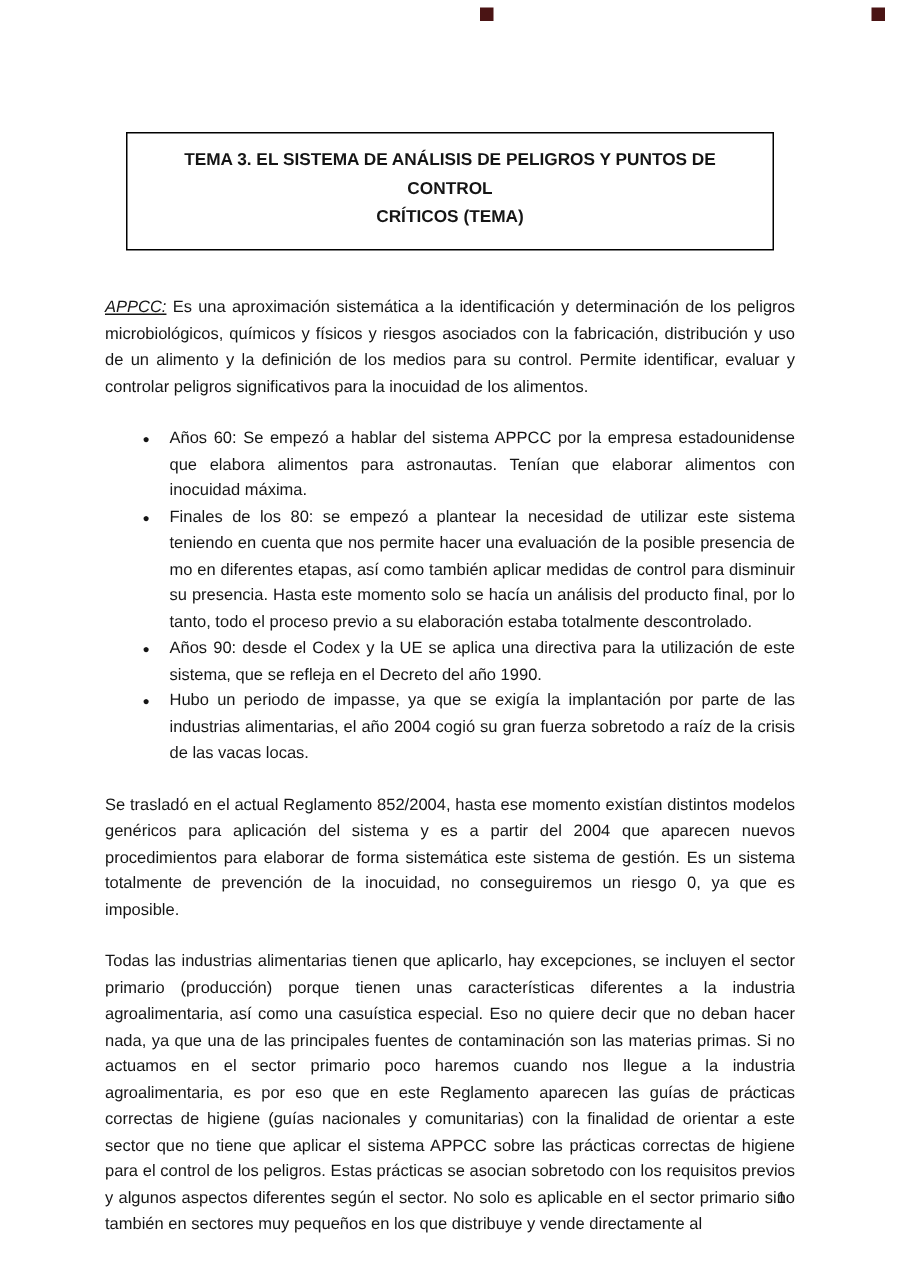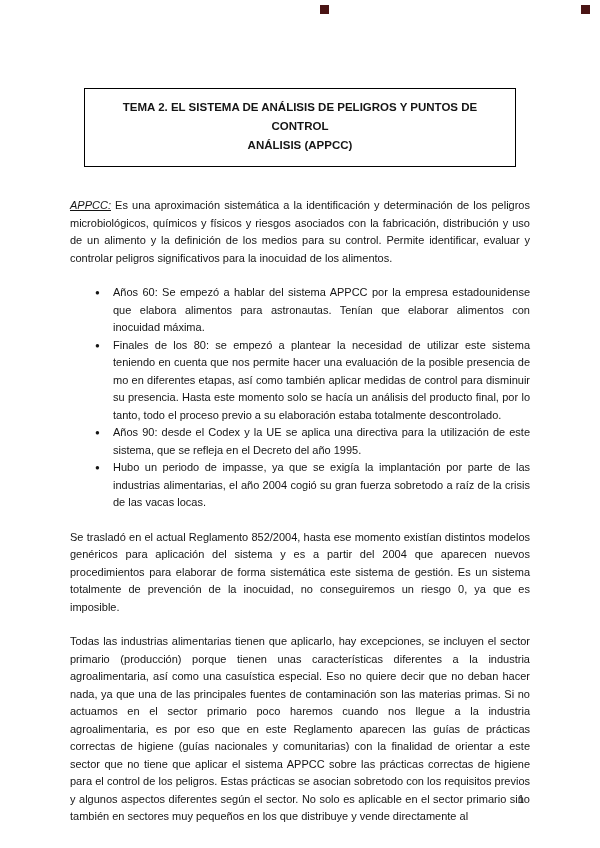--- a/index.html
+++ b/index.html
@@ -70,38 +70,38 @@
 <body>
 
 <div class="page">
 
   <div class="artifact a1" style="background: rgb(74, 20, 20);"></div>
   <div class="artifact a2" style="background: rgb(74, 20, 20);"></div>
 
   <div class="content">
 
     <div class="title-box">
-      <div>TEMA 2. EL SISTEMA DE ANÁLISIS DE PELIGROS Y PUNTOS DE CONTROL</div>
-      <div>ANÁLISIS (APPCC)</div>
+      <div>TEMA 3. EL SISTEMA DE ANÁLISIS DE PELIGROS Y PUNTOS DE CONTROL</div>
+      <div>CRÍTICOS (TEMA)</div>
     </div>
 
     <p class="para"><span class="b i u">APPCC:</span><span> Es una aproximación sistemática a la identificación y determinación de los peligros microbiológicos, químicos y físicos y riesgos asociados con la fabricación, distribución y uso de un alimento y la definición de los medios para su control. Permite identificar, evaluar y controlar peligros significativos para la inocuidad de los alimentos.</span></p>
 
     <div class="bullet-list">
         <div class="bullet-item">
           <span class="bullet-marker">●</span>
           <div class="bullet-text"><span>Años 60: Se empezó a hablar del sistema APPCC por la empresa estadounidense que elabora alimentos para astronautas. Tenían que elaborar alimentos con inocuidad máxima.</span></div>
         </div>
         <div class="bullet-item">
           <span class="bullet-marker">●</span>
           <div class="bullet-text"><span>Finales de los 80: se empezó a plantear la necesidad de utilizar este sistema teniendo en cuenta que nos permite hacer una evaluación de la posible presencia de mo en diferentes etapas, así como también aplicar medidas de control para disminuir su presencia. Hasta este momento solo se hacía un análisis del producto final, por lo tanto, todo el proceso previo a su elaboración estaba totalmente descontrolado.</span></div>
         </div>
         <div class="bullet-item">
           <span class="bullet-marker">●</span>
-          <div class="bullet-text"><span>Años 90: desde el Codex y la UE se aplica una directiva para la utilización de este sistema, que se refleja en el Decreto del año 1995.</span></div>
+          <div class="bullet-text"><span>Años 90: desde el Codex y la UE se aplica una directiva para la utilización de este sistema, que se refleja en el Decreto del año 1990.</span></div>
         </div>
         <div class="bullet-item">
           <span class="bullet-marker">●</span>
           <div class="bullet-text"><span>Hubo un periodo de impasse, ya que se exigía la implantación por parte de las industrias alimentarias, el año 2004 cogió su gran fuerza sobretodo a raíz de la crisis de las vacas locas.</span></div>
         </div>
       </div>
 
     <p class="para"><span>Se trasladó en el actual </span><span class="b">Reglamento 852/2004</span><span>, hasta ese momento existían distintos modelos genéricos para aplicación del sistema y es a partir del 2004 que aparecen nuevos procedimientos para elaborar de forma sistemática este sistema de gestión. Es un sistema totalmente de prevención de la inocuidad, no conseguiremos un riesgo 0, ya que es imposible.</span></p>
 
     <p class="para"><span>Todas las industrias alimentarias tienen que aplicarlo, hay excepciones, se incluyen el </span><span class="b">sector primario</span><span> (producción) porque tienen unas características diferentes a la industria agroalimentaria, así como una casuística especial. Eso no quiere decir que no deban hacer nada, ya que una de las principales fuentes de contaminación son las materias primas. Si no actuamos en el sector primario poco haremos cuando nos llegue a la industria agroalimentaria, es por eso que en este Reglamento aparecen las </span><span class="b">guías de prácticas correctas de higiene</span><span> (guías nacionales y comunitarias) con la finalidad de orientar a este sector que no tiene que aplicar el sistema APPCC sobre las prácticas correctas de higiene para el control de los peligros. Estas prácticas se asocian sobretodo con los requisitos previos y algunos aspectos diferentes según el sector. No solo es aplicable en el sector primario sino también en </span><span class="b">sectores muy pequeños</span><span> en los que distribuye y vende directamente al</span></p>

